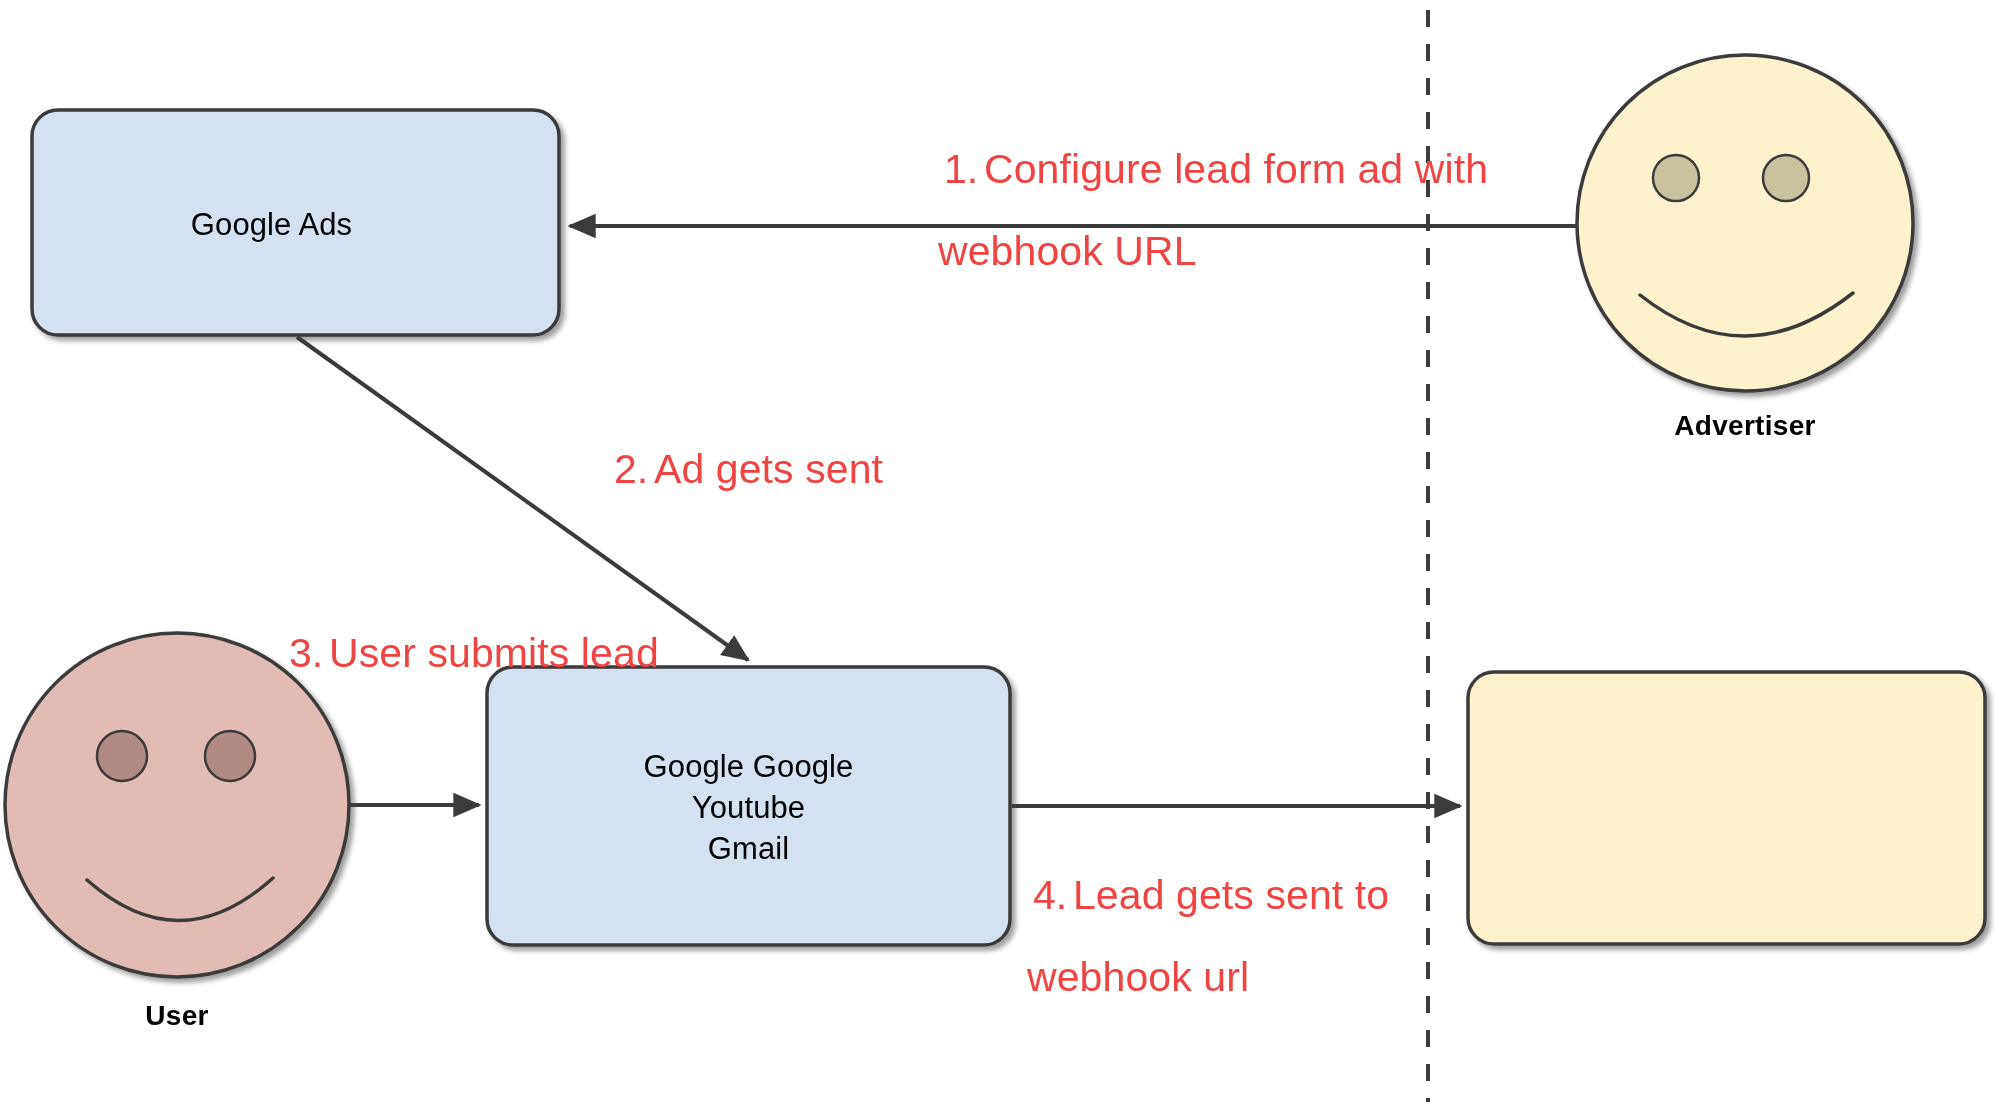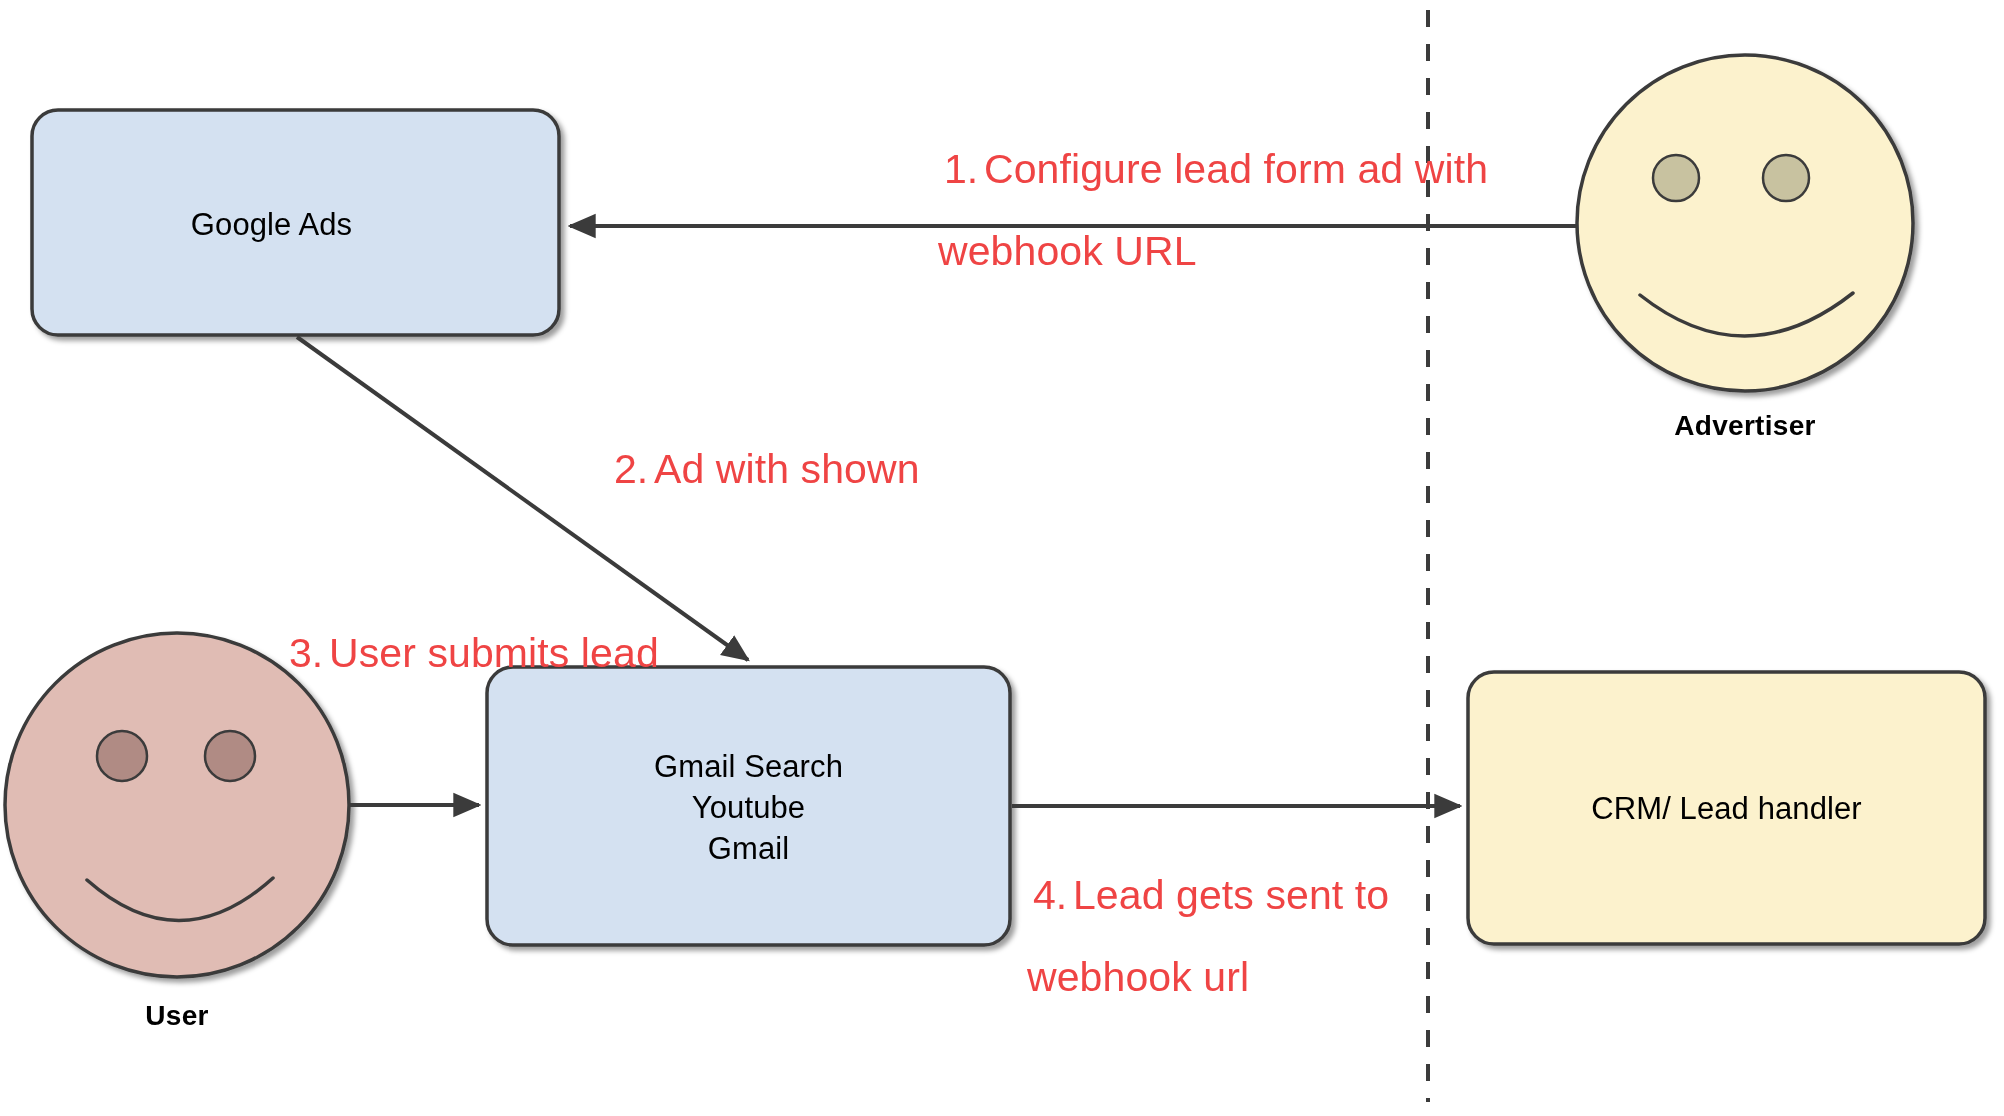--- a/index.html
+++ b/index.html
@@ -99,38 +99,37 @@
     <line x1="297" y1="337" x2="748" y2="660" stroke="#3b3b3b" stroke-width="4" marker-end="url(#arrowhead)"></line>
 
     <line x1="348" y1="805" x2="479" y2="805" stroke="#3b3b3b" stroke-width="4" marker-end="url(#arrowhead)"></line>
 
     <line x1="1012" y1="806" x2="1460" y2="806" stroke="#3b3b3b" stroke-width="4" marker-end="url(#arrowhead)"></line>
   </svg>
 
   <div class="node-label" style="left:32px; top:204px; width:479px;">Google Ads</div>
 
   <div style="position:absolute; left:487px; top:746px; width:523px;">
-    <div class="node-label" style="position:static; width:100%;">Gmail Search</div>
+    <div class="node-label" style="position:static; width:100%;">Google Google</div>
     <div class="node-label" style="position:static; width:100%;">Youtube</div>
     <div class="node-label" style="position:static; width:100%;">Gmail</div>
   </div>
 
-  <div class="node-label" style="left:1468px; top:788px; width:517px;">CRM/ Lead handler</div>
 
   <div class="actor-caption" style="left:27px; top:1000px; width:300px;">User</div>
 
   <div class="actor-caption" style="left:1595px; top:410px; width:300px;">Advertiser</div>
 
   <div class="edge-label" style="left:898px; top:108px; width:520px;">
     <span class="num-col">1.</span><span>Configure lead form ad with</span>
     <span class="hang">webhook URL</span>
   </div>
 
   <div class="edge-label" style="left:568px; top:408px; width:460px;">
-    <span class="num-col">2.</span><span>Ad with shown</span>
+    <span class="num-col">2.</span><span>Ad gets sent</span>
   </div>
 
   <div class="edge-label" style="left:243px; top:592px; width:460px;">
     <span class="num-col">3.</span><span>User submits lead</span>
   </div>
 
   <div class="edge-label" style="left:987px; top:834px; width:420px;">
     <span class="num-col">4.</span><span>Lead gets sent to</span>
     <span class="hang">webhook url</span>
   </div>

